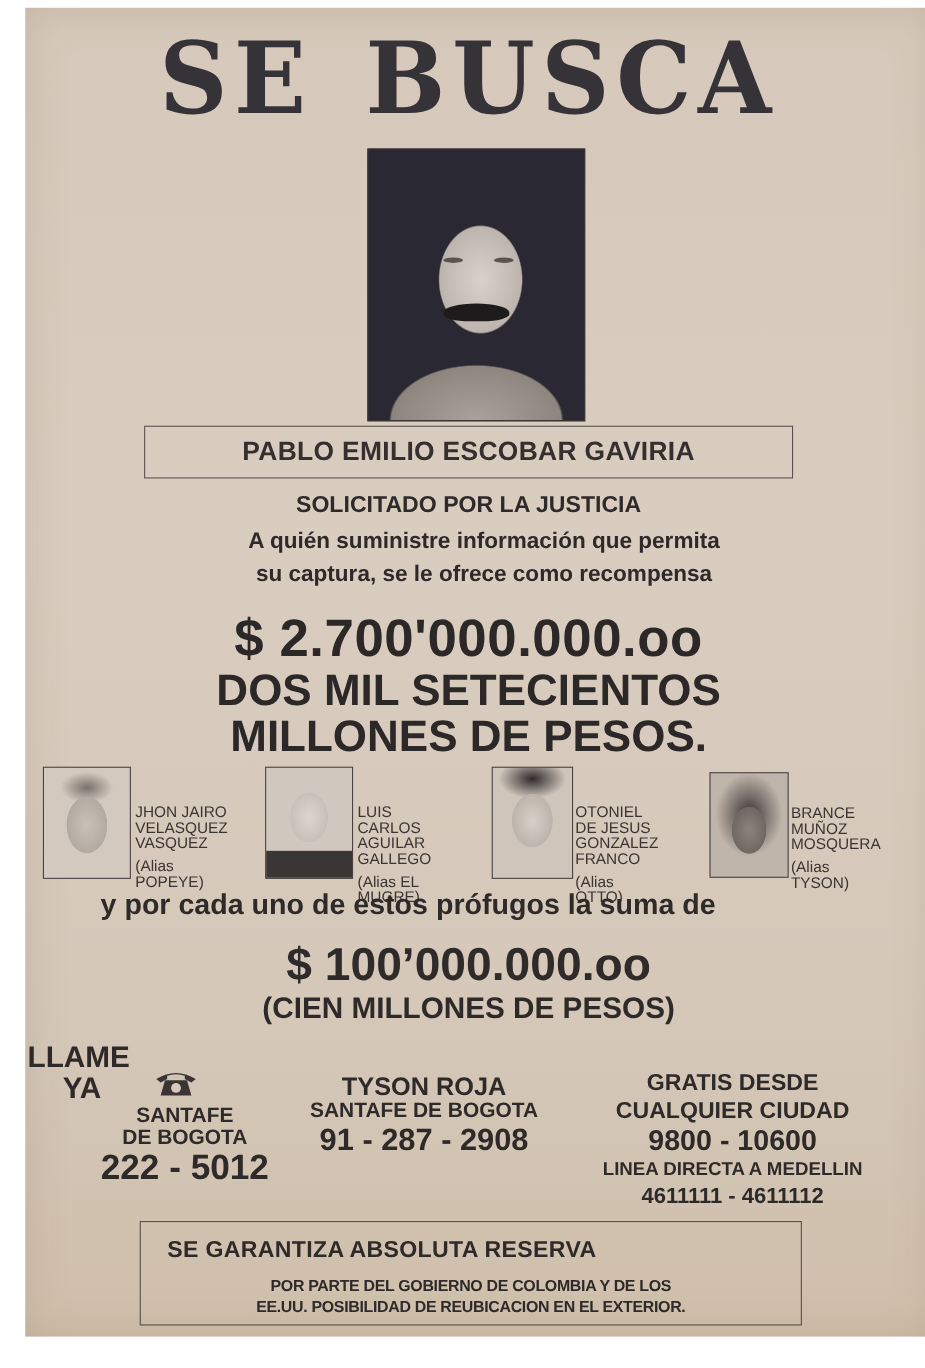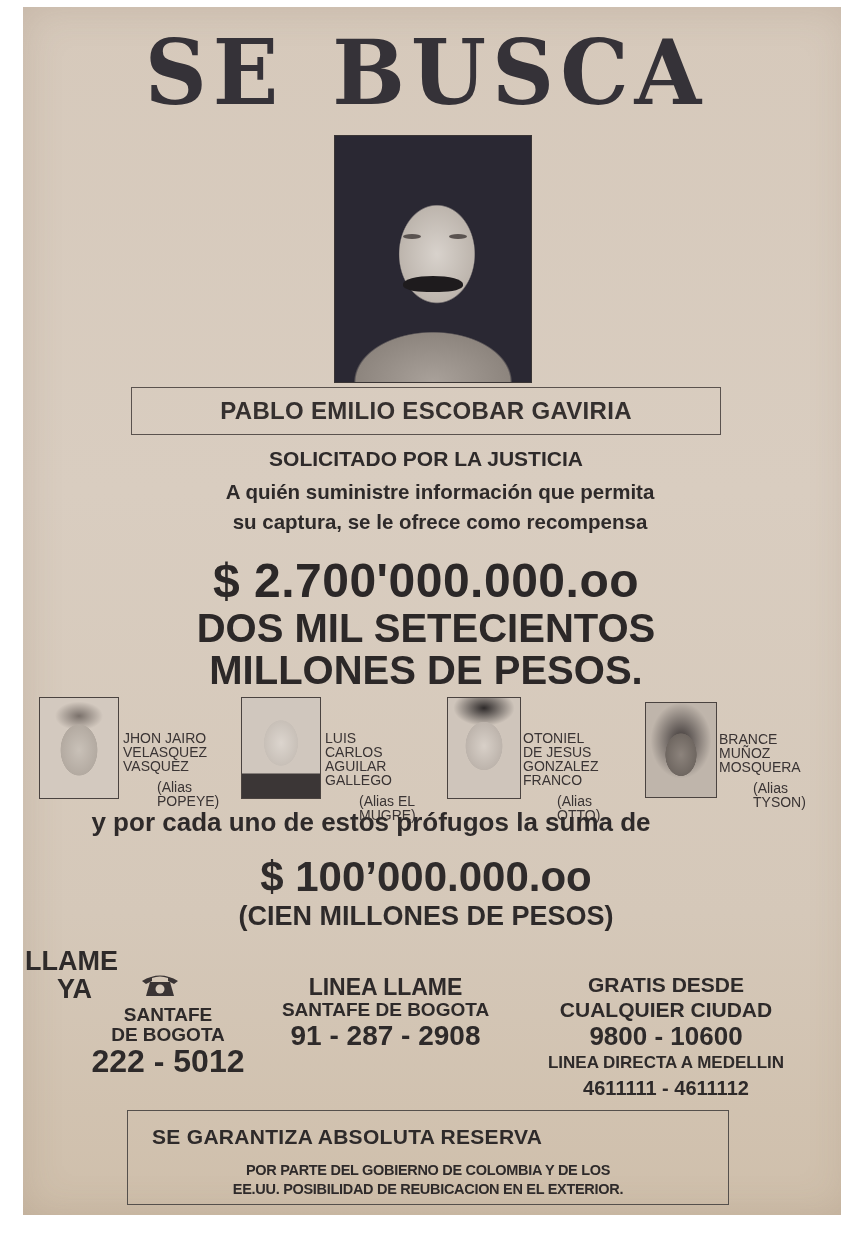--- a/index.html
+++ b/index.html
@@ -43,21 +43,21 @@
   .req { left:0; width:806px; top:440px; font-size:21px; font-weight:bold; }
   .offer { left:14px; width:806px; top:470px; font-size:20.5px; font-weight:bold; line-height:30px; }
   .reward { left:0; width:806px; top:546px; font-size:48px; font-weight:bold; color:#2c2828; letter-spacing:0.5px; }
   .reward-words { left:0; width:806px; top:600px; font-size:40px; font-weight:bold; line-height:42px; color:#2c2828; }
   .fugitive { position:absolute; top:690px; height:100px; }
   .fugitive .thumb {
     position:absolute; left:0; top:0; width:78px; height:100px; border:1.5px solid #4a4340;
     overflow:hidden;
   }
   .fugitive .info { position:absolute; left:84px; top:34px; font-size:14px; line-height:14px; color:#3a3434; white-space:nowrap; }
-  .fugitive .alias { margin-top:7px;margin-left:34px; }
+  .fugitive .alias { margin-top:7px; }
   .each { left:0; width:696px; top:800px; font-size:26px; font-weight:bold; }
   .reward2 { left:0; width:806px; top:846px; font-size:42px; font-weight:bold; color:#2f2b2b; }
   .reward2-words { left:0; width:806px; top:894px; font-size:27px; font-weight:bold; }
   .call { left:2px; top:940px; font-size:27px; font-weight:bold; line-height:28px; }
   .call .ya { padding-left:32px; }
   .phone-icon { left:117px; top:965px; width:40px; height:26px; }
   .col1 { left:60px; width:170px; top:998px; font-weight:bold; }
   .col1 .l1, .col1 .l2 { font-size:19px; line-height:20px; }
   .col1 .num { font-size:32px; line-height:32px; }
   .col2 { left:240px; width:245px; top:968px; font-weight:bold; }
@@ -162,21 +162,21 @@
     <circle cx="20" cy="17" r="4.5" fill="#d6c9bb"></circle>
   </svg>
 
   <div class="abs col1 center">
     <div class="l1" data-bind="poster.contact.bogota.line1">SANTAFE</div>
     <div class="l2" data-bind="poster.contact.bogota.line2">DE BOGOTA</div>
     <div class="num" data-bind="poster.contact.bogota.number">222 - 5012</div>
   </div>
 
   <div class="abs col2 center">
-    <div class="t" data-bind="poster.contact.linea_roja.title">LINEA LLAME</div>
+    <div class="t" data-bind="poster.contact.linea_roja.title">TYSON ROJA</div>
     <div class="s" data-bind="poster.contact.linea_roja.subtitle">SANTAFE DE BOGOTA</div>
     <div class="num" data-bind="poster.contact.linea_roja.numbers.0">91 - 287 - 2908</div>
   </div>
 
   <div class="abs col3 center">
     <div class="t" data-bind="poster.contact.free.line1">GRATIS DESDE</div>
     <div class="t" data-bind="poster.contact.free.line2">CUALQUIER CIUDAD</div>
     <div class="num" data-bind="poster.contact.free.number">9800 - 10600</div>
     <div class="d" data-bind="poster.contact.free.direct_label">LINEA DIRECTA A MEDELLIN</div>
     <div class="num2" data-bind="poster.contact.free.direct_numbers">4611111 - 4611112</div>

